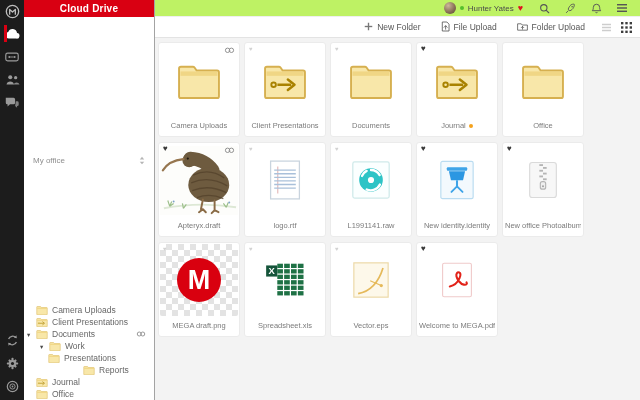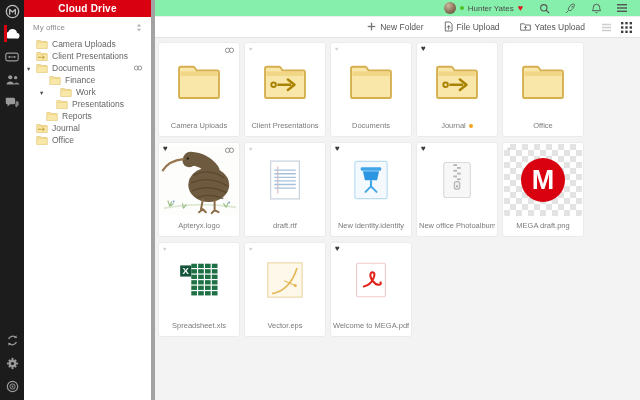--- a/index.html
+++ b/index.html
@@ -5,32 +5,32 @@
   html,body{margin:0;padding:0;background:#fff;}
   *{box-sizing:border-box;}
   .app{position:relative;width:640px;height:400px;display:flex;font-family:"Liberation Sans",sans-serif;overflow:hidden;background:#f3f3f3;}
   
   .rail{width:24px;background:#1c1c1c;display:flex;flex-direction:column;align-items:center;flex-shrink:0;}
   .rail-item{position:relative;width:100%;height:23px;display:flex;align-items:center;justify-content:center;cursor:pointer;}
   .rail-item.logo{height:22px;}
   .rail-item.active::before{content:"";position:absolute;left:0;top:3px;bottom:3px;width:2.5px;background:#d90012;}
   .rail-bottom{margin-top:auto;width:100%;padding-bottom:2px;}
   
-  .panel{width:131px;background:#fff;border-right:4px solid #a3a3a3;display:flex;flex-direction:column;flex-shrink:0;}
+  .panel{width:131px;background:#fff;border-right:1px solid #a3a3a3;display:flex;flex-direction:column;flex-shrink:0;justify-content:space-between;}
   .red-head{height:17px;background:#d90012;color:#fff;font-size:10px;font-weight:bold;display:flex;align-items:center;justify-content:center;letter-spacing:.2px;}
   .panel-head{height:21px;display:flex;align-items:center;padding:0 9px;font-size:8px;color:#8e8e8e;}
   .panel-head .ph-ico{margin-left:auto;display:flex;}
   .tree{font-size:8.5px;color:#666;}
   .tree-row{height:12px;display:flex;align-items:center;position:relative;cursor:pointer;white-space:nowrap;}
   .tree-row .caret{position:absolute;font-size:6.5px;color:#4a4a4a;top:2.5px;}
   .tree-row .fico{display:flex;margin-right:4px;flex-shrink:0;}
   .tree-row .tlink{margin-left:auto;margin-right:8px;display:flex;}
   
   .main{flex:1;display:flex;flex-direction:column;min-width:0;}
-  .topbar{height:17px;background:#86efac;border-bottom:1px solid #efefef;display:flex;align-items:center;justify-content:flex-end;padding-right:5px;flex-shrink:0;}
+  .topbar{height:17px;background:#bef264;border-bottom:1px solid #efefef;display:flex;align-items:center;justify-content:flex-end;padding-right:5px;flex-shrink:0;}
   .account{display:flex;align-items:center;gap:4px;margin-right:8px;cursor:pointer;}
   .avatar{width:12px;height:12px;border-radius:50%;background:radial-gradient(circle at 35% 30%,#cdb79b,#8a7258 55%,#57452f);}
   .pdot{width:4px;height:4px;border-radius:50%;background:#54c02c;}
   .uname{font-size:8px;color:#4a4a4a;}
   .badge-heart{font-size:9px;color:#e0131e;line-height:1;}
   .tb-ico{width:26px;display:flex;justify-content:center;cursor:pointer;}
   .toolbar{height:21px;background:#fff;border-bottom:1px solid #e3e3e3;display:flex;align-items:center;justify-content:flex-end;padding-right:8px;font-size:8.5px;color:#555;flex-shrink:0;}
   .tbtn{display:flex;align-items:center;gap:4px;margin-left:20px;cursor:pointer;}
   .views{display:flex;align-items:center;gap:9px;margin-left:16px;}
   .views span{display:flex;cursor:pointer;}
@@ -172,48 +172,39 @@
           </span>
           <span>Documents</span>
           <span class="tlink">
             <svg width="10" height="6" viewBox="0 0 20 12" xmlns="http://www.w3.org/2000/svg">
               <circle cx="6.5" cy="6" r="4" fill="none" stroke="#8f8f8f" stroke-width="1.8"></circle>
               <circle cx="13.5" cy="6" r="4" fill="none" stroke="#8f8f8f" stroke-width="1.8"></circle>
             </svg>
           </span>
         </div>
         <div class="tree-row" style="padding-left: 25px;">
-          <span class="fico">
-            <svg width="12" height="10" viewBox="0 0 48 40" xmlns="http://www.w3.org/2000/svg">
-              <path d="M3 37 V8 a2 2 0 0 1 2 -2 h12.5 a2.2 2.2 0 0 1 1.8 .9 L21.5 10 H43 a2 2 0 0 1 2 2 v25 a2 2 0 0 1 -2 2 H5 a2 2 0 0 1 -2 -2 z" fill="#f8e7a9" stroke="#d6b050" stroke-width="2"></path>
-              <rect x="4.5" y="11" width="39" height="4.6" fill="#f0d685"></rect>
-            </svg>
-          </span>
-          <span>Finance</span>
-        </div>
-        <div class="tree-row" style="padding-left: 36px;">
           <span class="caret" style="left: 16px;">▾</span>
           <span class="fico">
             <svg width="12" height="10" viewBox="0 0 48 40" xmlns="http://www.w3.org/2000/svg">
               <path d="M3 37 V8 a2 2 0 0 1 2 -2 h12.5 a2.2 2.2 0 0 1 1.8 .9 L21.5 10 H43 a2 2 0 0 1 2 2 v25 a2 2 0 0 1 -2 2 H5 a2 2 0 0 1 -2 -2 z" fill="#f8e7a9" stroke="#d6b050" stroke-width="2"></path>
               <rect x="4.5" y="11" width="39" height="4.6" fill="#f0d685"></rect>
             </svg>
           </span>
           <span>Work</span>
         </div>
-        <div class="tree-row" style="padding-left: 32px;">
+        <div class="tree-row" style="padding-left: 24px;">
           <span class="fico">
             <svg width="12" height="10" viewBox="0 0 48 40" xmlns="http://www.w3.org/2000/svg">
               <path d="M3 37 V8 a2 2 0 0 1 2 -2 h12.5 a2.2 2.2 0 0 1 1.8 .9 L21.5 10 H43 a2 2 0 0 1 2 2 v25 a2 2 0 0 1 -2 2 H5 a2 2 0 0 1 -2 -2 z" fill="#f8e7a9" stroke="#d6b050" stroke-width="2"></path>
               <rect x="4.5" y="11" width="39" height="4.6" fill="#f0d685"></rect>
             </svg>
           </span>
           <span>Presentations</span>
         </div>
-        <div class="tree-row" style="padding-left: 22px;">
+        <div class="tree-row" style="padding-left: 59px;">
           <span class="fico">
             <svg width="12" height="10" viewBox="0 0 48 40" xmlns="http://www.w3.org/2000/svg">
               <path d="M3 37 V8 a2 2 0 0 1 2 -2 h12.5 a2.2 2.2 0 0 1 1.8 .9 L21.5 10 H43 a2 2 0 0 1 2 2 v25 a2 2 0 0 1 -2 2 H5 a2 2 0 0 1 -2 -2 z" fill="#f8e7a9" stroke="#d6b050" stroke-width="2"></path>
               <rect x="4.5" y="11" width="39" height="4.6" fill="#f0d685"></rect>
             </svg>
           </span>
           <span>Reports</span>
         </div>
         <div class="tree-row" style="padding-left: 12px;">
           <span class="fico">
@@ -293,21 +284,21 @@
               <path d="M2 1 h7.2 L12.5 4.4 V15 H2z" fill="none" stroke="#555" stroke-width="1.3" stroke-linejoin="round"></path>
               <path d="M7.2 12.2 V7 M4.8 9.2 L7.2 6.8 9.6 9.2" fill="none" stroke="#555" stroke-width="1.3" stroke-linecap="round" stroke-linejoin="round"></path>
             </svg></span>
         <span>File Upload</span>
       </span>
       <span class="tbtn">
         <span id="ico-dup"><svg width="11" height="9" viewBox="0 0 18 14" xmlns="http://www.w3.org/2000/svg">
               <path d="M1 13 V2.6 h6 l1.6 2 H17 V13z" fill="none" stroke="#555" stroke-width="1.3" stroke-linejoin="round"></path>
               <path d="M9 11.4 V7 M7 8.8 L9 6.8 11 8.8" fill="none" stroke="#555" stroke-width="1.3" stroke-linecap="round" stroke-linejoin="round"></path>
             </svg></span>
-        <span>Yates Upload</span>
+        <span>Folder Upload</span>
       </span>
       <span class="views">
         <span id="ico-list">
             <svg width="11" height="9" viewBox="0 0 14 12" xmlns="http://www.w3.org/2000/svg">
               <g stroke="#cdcdcd" stroke-width="2">
                 <line x1="1" y1="2" x2="13" y2="2"></line>
                 <line x1="1" y1="6" x2="13" y2="6"></line>
                 <line x1="1" y1="10" x2="13" y2="10"></line>
               </g>
             </svg>
@@ -421,39 +412,55 @@
                 </g>
               </svg>
             </div>
             <span class="heart">♥</span>
             <span class="linkb">
               <svg width="11" height="6.6" viewBox="0 0 20 12" xmlns="http://www.w3.org/2000/svg">
                 <circle cx="6.5" cy="6" r="4" fill="none" stroke="#8f8f8f" stroke-width="1.8"></circle>
                 <circle cx="13.5" cy="6" r="4" fill="none" stroke="#8f8f8f" stroke-width="1.8"></circle>
               </svg>
             </span>
-            <div class="tlabel">Apteryx.logo</div>
+            <div class="tlabel">Apteryx.draft</div>
           </div>
           <div class="tile">
             <div class="thumb">
               <svg width="36" height="42" viewBox="0 0 40 46" xmlns="http://www.w3.org/2000/svg">
                 <rect x="4" y="2" width="32" height="42" fill="#fff" stroke="#c9d4de" stroke-width="1.4"></rect>
                 <line x1="12" y1="8" x2="12" y2="38" stroke="#dca6a6" stroke-width="1"></line>
                 <g stroke="#a9c0da" stroke-width="1.5">
                   <line x1="8" y1="12" x2="32" y2="12"></line>
                   <line x1="8" y1="16" x2="32" y2="16"></line>
                   <line x1="8" y1="20" x2="32" y2="20"></line>
                   <line x1="8" y1="24" x2="32" y2="24"></line>
                   <line x1="8" y1="28" x2="32" y2="28"></line>
                   <line x1="8" y1="32" x2="32" y2="32"></line>
                 </g>
               </svg>
             </div>
             <span class="heart faint">♥</span>
-            <div class="tlabel">draft.rtf</div>
+            <div class="tlabel">logo.rtf</div>
+          </div>
+          <div class="tile">
+            <div class="thumb">
+              <svg width="40" height="40" viewBox="0 0 44 44" xmlns="http://www.w3.org/2000/svg">
+                <rect x="2" y="2" width="40" height="40" rx="2" fill="#fbffff" stroke="#cfeaea" stroke-width="1.4"></rect>
+                <circle cx="22" cy="22" r="13" fill="#2ec4c6"></circle>
+                <g stroke="#ffffff" stroke-width="2.6" fill="none" stroke-linecap="round">
+                  <path d="M22 11 a11 11 0 0 1 9.5 5.6"></path>
+                  <path d="M31.8 27 a11 11 0 0 1 -14.5 5.4"></path>
+                  <path d="M12.2 17.5 a11 11 0 0 1 5 -5.5"></path>
+                </g>
+                <circle cx="22" cy="22" r="3.4" fill="#fff"></circle>
+              </svg>
+            </div>
+            <span class="heart faint">♥</span>
+            <div class="tlabel">L1991141.raw</div>
           </div>
           <div class="tile">
             <div class="thumb">
               <svg width="34" height="40" viewBox="0 0 40 46" xmlns="http://www.w3.org/2000/svg">
                 <rect x="1" y="1" width="38" height="44" rx="2" fill="#f3f9fd" stroke="#badcf1" stroke-width="1.4"></rect>
                 <rect x="8" y="8" width="24" height="4.2" rx="1.2" fill="#3fa4e8"></rect>
                 <path d="M10.5 12.8 h19 l-2.4 10.5 h-14.2 z" fill="#2b97e2"></path>
                 <rect x="18.8" y="23.3" width="2.4" height="8.5" fill="#3fa4e8"></rect>
                 <path d="M20 30.5 l-6.5 6.5 M20 30.5 l6.5 6.5" stroke="#3fa4e8" stroke-width="2.2" fill="none" stroke-linecap="round"></path>
               </svg>

